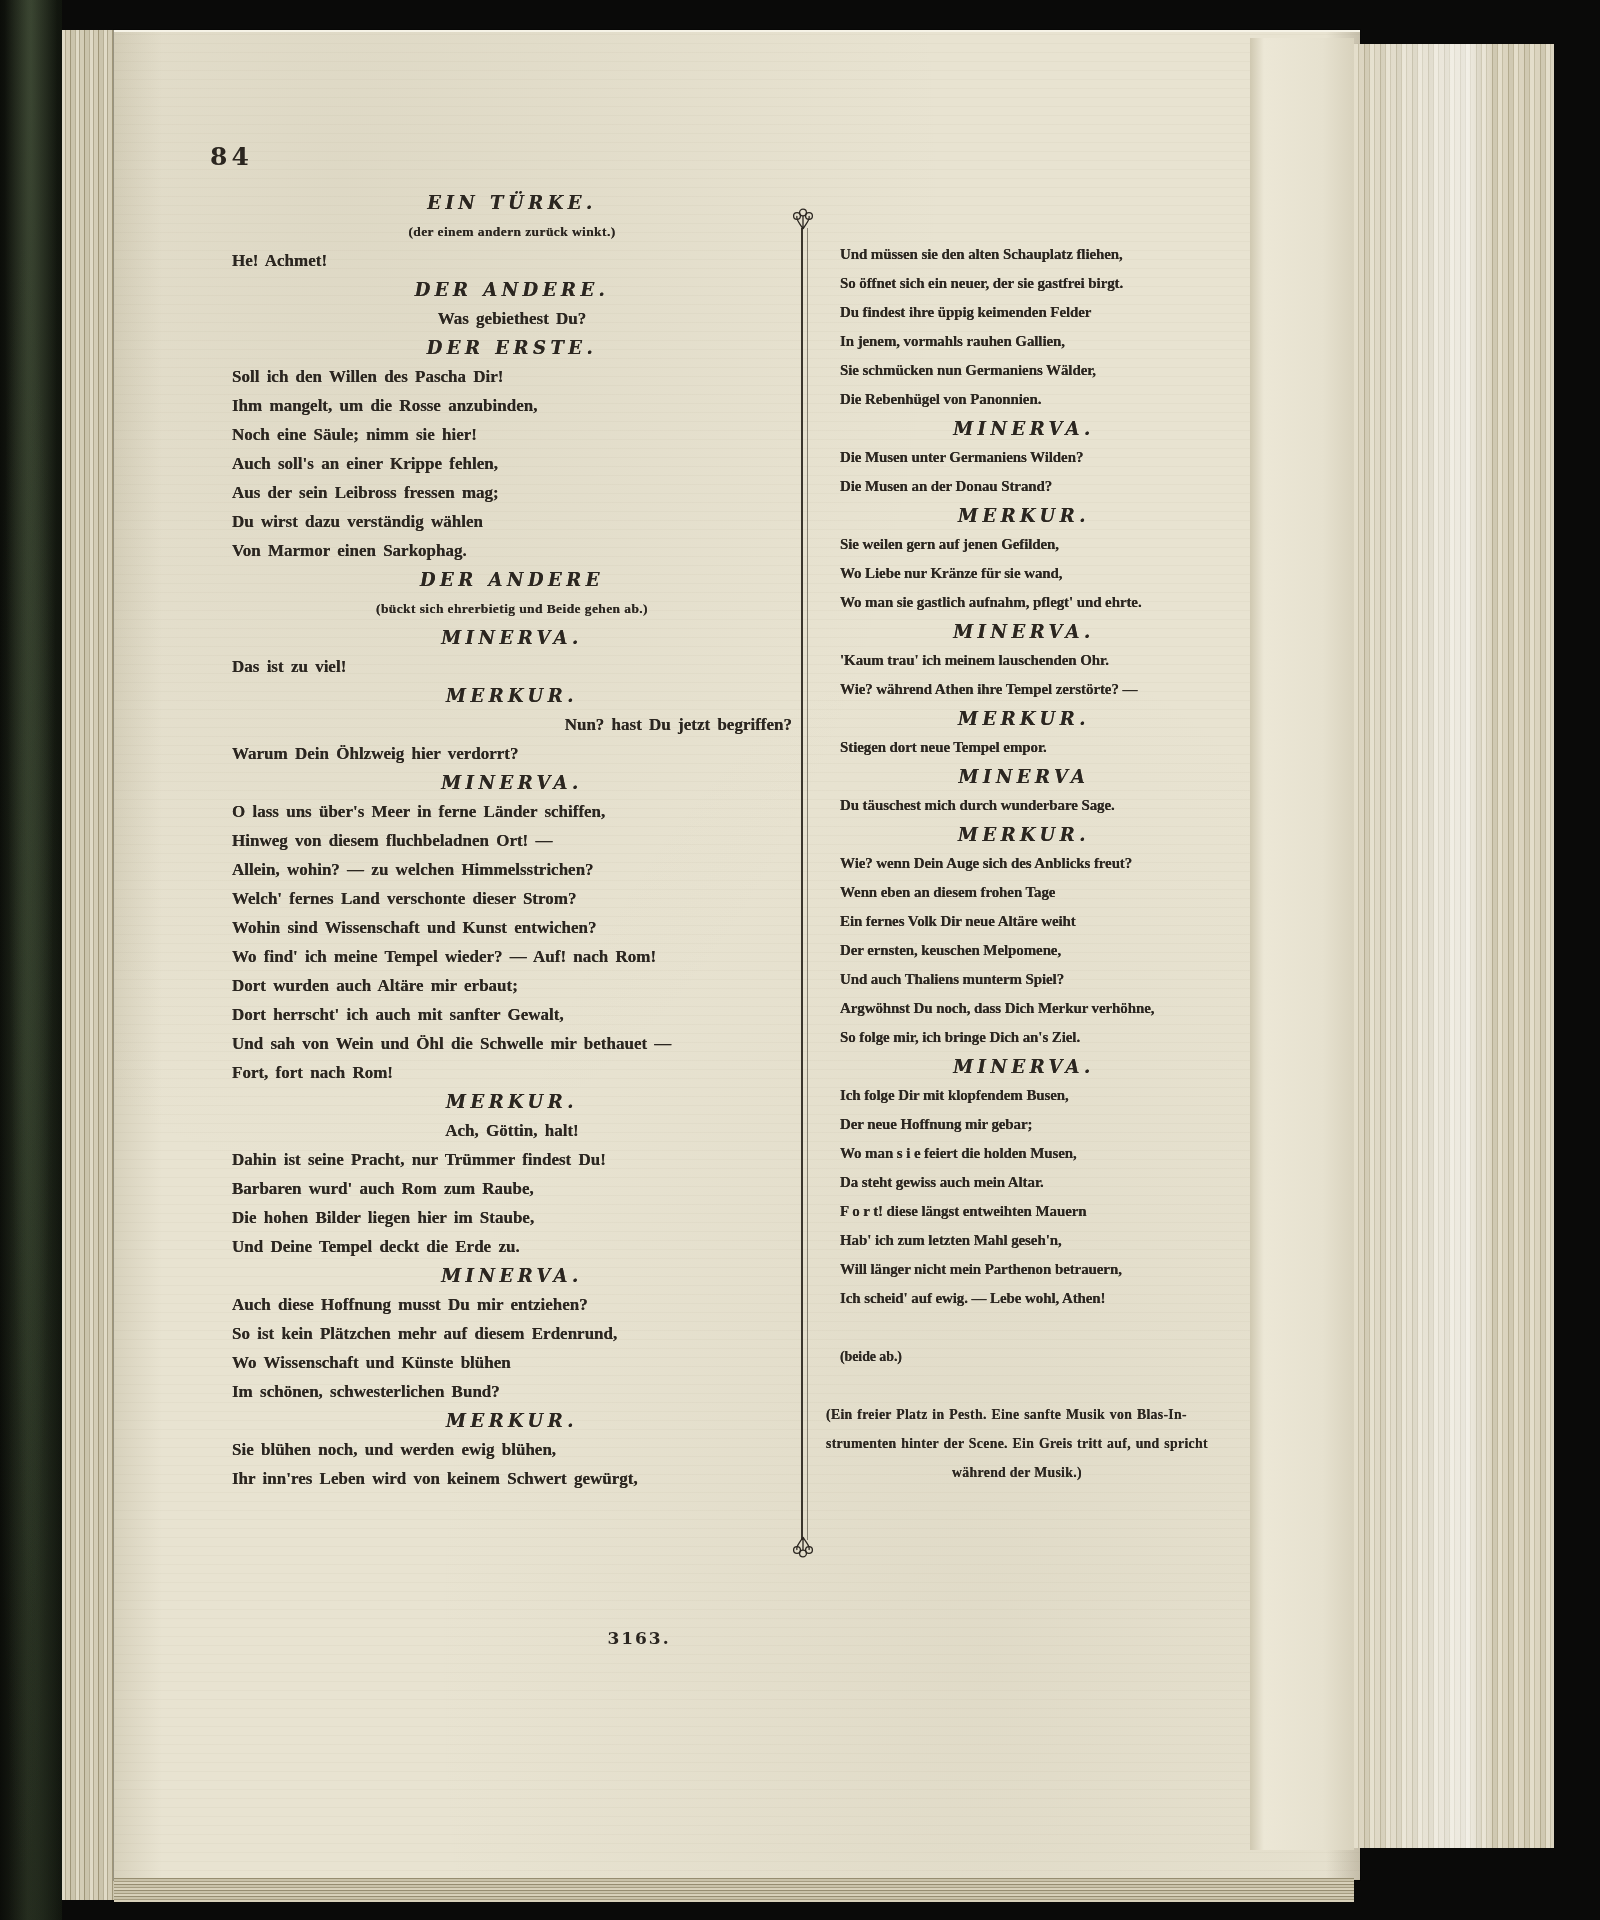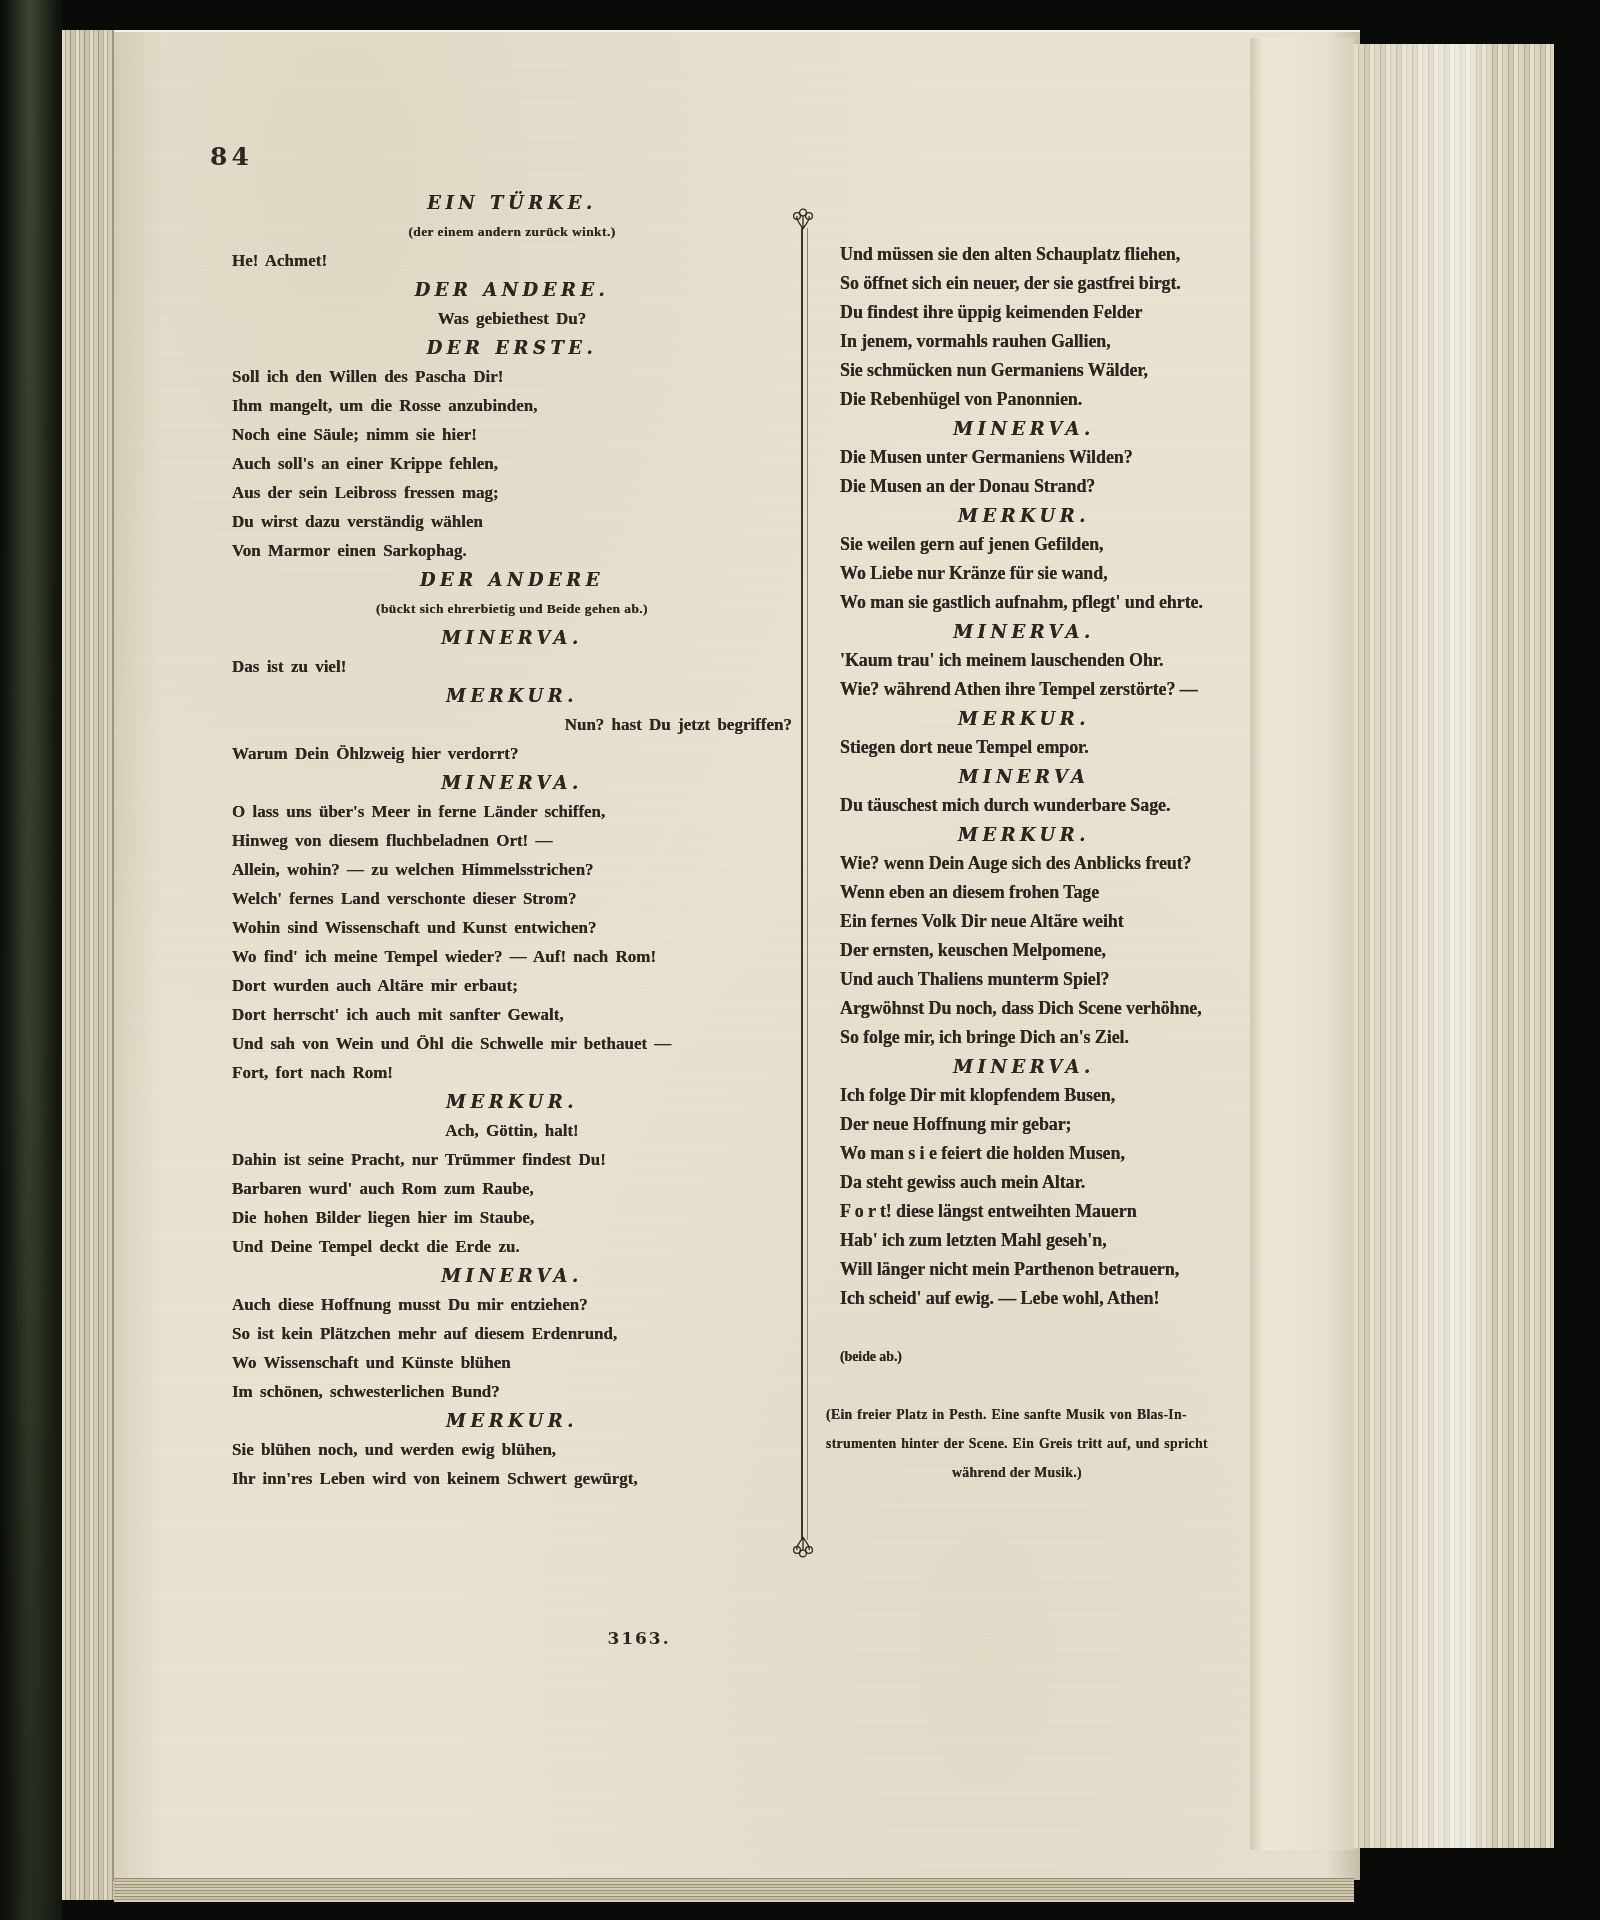--- a/index.html
+++ b/index.html
@@ -55,21 +55,21 @@
     letter-spacing:4px;color:#2b2620;
   }
   .col{position:absolute;}
   .col-left{left:118px;top:156px;width:560px;}
   .col-right{left:726px;top:208px;width:368px;}
   .line{
     height:29px;line-height:29px;white-space:nowrap;font-weight:700;color:#2b2620;
     text-shadow:0 0 .5px rgba(43,38,32,.8);
   }
   .col-left .line{font-size:17px;word-spacing:3px;}
-  .col-right .line{font-size:18px;letter-spacing:-.1px;}
+  .col-right .line{font-size:15px;letter-spacing:-.1px;}
   .line.speaker{
     font-family:"DejaVu Serif", serif;font-style:italic;font-size:18px;
     letter-spacing:4.5px;text-align:center;word-spacing:0;
   }
   .line.stage{font-size:13.5px;text-align:center;letter-spacing:.4px;word-spacing:0;}
   .line.right{text-align:right;}
   .line.center{text-align:center;}
   .line.stagecenter{font-size:14px;text-align:left;margin-top:29px;margin-bottom:29px;}
   .line.stagepar{font-size:13.8px;margin-left:-14px;letter-spacing:.3px;word-spacing:1px;}
   .line.stageparc{font-size:13.8px;text-align:center;margin-left:-14px;letter-spacing:.3px;}
@@ -185,21 +185,21 @@
       <div class="line speaker">MERKUR.</div>
       <div class="line verse">Stiegen dort neue Tempel empor.</div>
       <div class="line speaker">MINERVA</div>
       <div class="line verse">Du täuschest mich durch wunderbare Sage.</div>
       <div class="line speaker">MERKUR.</div>
       <div class="line verse">Wie? wenn Dein Auge sich des Anblicks freut?</div>
       <div class="line verse">Wenn eben an diesem frohen Tage</div>
       <div class="line verse">Ein fernes Volk Dir neue Altäre weiht</div>
       <div class="line verse">Der ernsten, keuschen Melpomene,</div>
       <div class="line verse">Und auch Thaliens munterm Spiel?</div>
-      <div class="line verse">Argwöhnst Du noch, dass Dich Scene verhöhne,</div>
+      <div class="line verse">Argwöhnst Du noch, dass Dich Merkur verhöhne,</div>
       <div class="line verse">So folge mir, ich bringe Dich an's Ziel.</div>
       <div class="line speaker">MINERVA.</div>
       <div class="line verse">Ich folge Dir mit klopfendem Busen,</div>
       <div class="line verse">Der neue Hoffnung mir gebar;</div>
       <div class="line verse">Wo man s i e feiert die holden Musen,</div>
       <div class="line verse">Da steht gewiss auch mein Altar.</div>
       <div class="line verse">F o r t! diese längst entweihten Mauern</div>
       <div class="line verse">Hab' ich zum letzten Mahl geseh'n,</div>
       <div class="line verse">Will länger nicht mein Parthenon betrauern,</div>
       <div class="line verse">Ich scheid' auf ewig. — Lebe wohl, Athen!</div>

